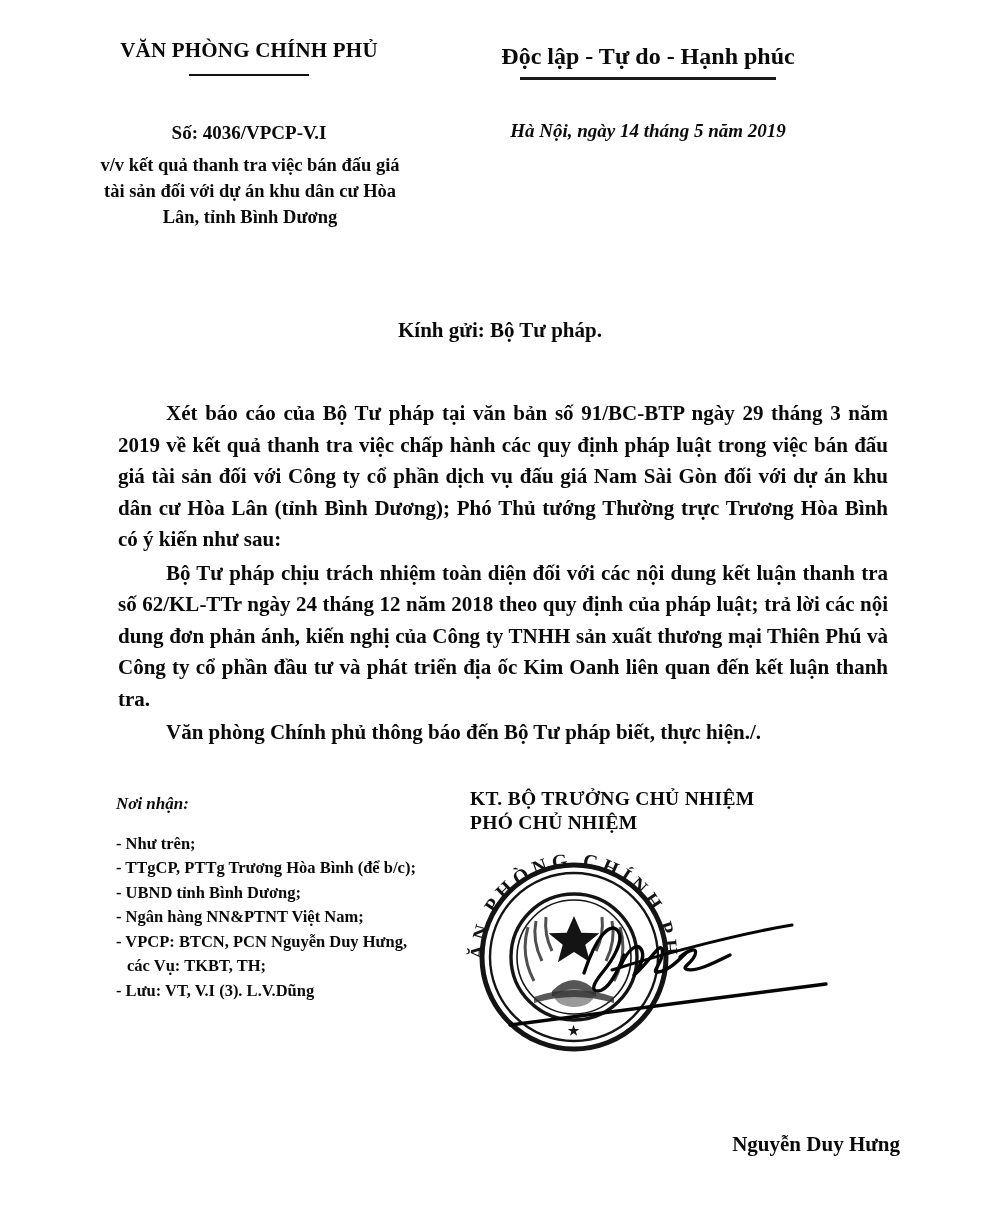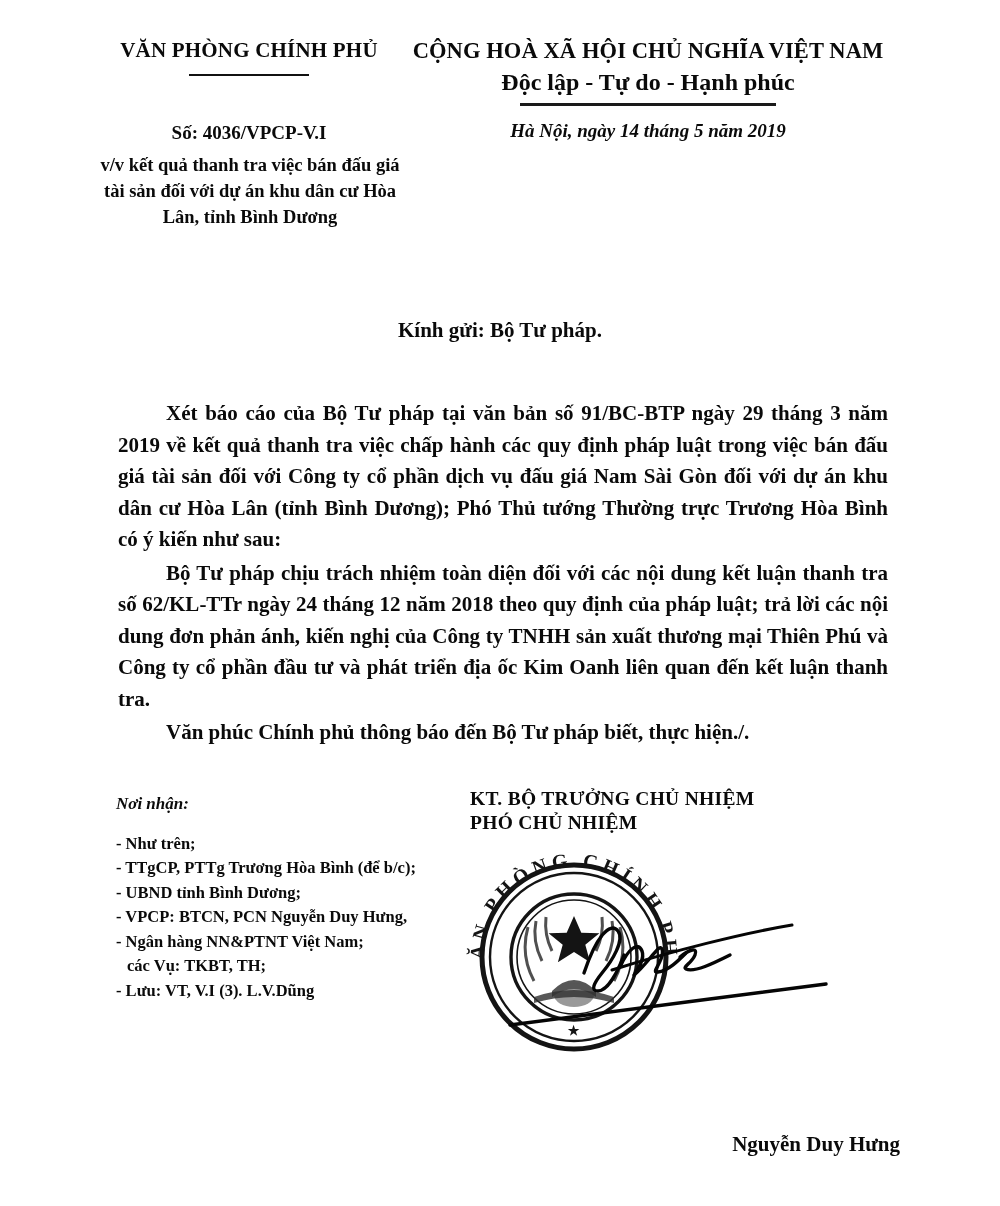--- a/index.html
+++ b/index.html
@@ -207,45 +207,44 @@
 <body>
 
 <div class="page">
 
   <div class="header">
     <div class="hdr-left">
       <div class="org-name">VĂN PHÒNG CHÍNH PHỦ</div>
       <div class="rule-left"></div>
     </div>
     <div class="hdr-right">
-      <div class="nation-name">CỘNG HOÀ XÃ HỘI CHỦ NGHĨA VIỆT NAM</div>
       <div class="nation-motto">Độc lập - Tự do - Hạnh phúc</div>
       <div class="rule-right"></div>
     </div>
   </div>
 
   <div class="doc-number">Số: 4036/VPCP-V.I</div>
   <div class="subject">v/v kết quả thanh tra việc bán đấu giá tài sản đối với dự án khu dân cư Hòa Lân, tỉnh Bình Dương</div>
   <div class="date-line">Hà Nội, ngày 14 tháng 5 năm 2019</div>
 
   <div class="recipient">Kính gửi: Bộ Tư pháp.</div>
 
   <div class="body-text">
     <p>Xét báo cáo của Bộ Tư pháp tại văn bản số 91/BC-BTP ngày 29 tháng 3 năm 2019 về kết quả thanh tra việc chấp hành các quy định pháp luật trong việc bán đấu giá tài sản đối với Công ty cổ phần dịch vụ đấu giá Nam Sài Gòn đối với dự án khu dân cư Hòa Lân (tỉnh Bình Dương); Phó Thủ tướng Thường trực Trương Hòa Bình có ý kiến như sau:</p>
     <p>Bộ Tư pháp chịu trách nhiệm toàn diện đối với các nội dung kết luận thanh tra số 62/KL-TTr ngày 24 tháng 12 năm 2018 theo quy định của pháp luật; trả lời các nội dung đơn phản ánh, kiến nghị của Công ty TNHH sản xuất thương mại Thiên Phú và Công ty cổ phần đầu tư và phát triển địa ốc Kim Oanh liên quan đến kết luận thanh tra.</p>
-    <p>Văn phúc Chính phủ thông báo đến Bộ Tư pháp biết, thực hiện./.</p>
+    <p>Văn phòng Chính phủ thông báo đến Bộ Tư pháp biết, thực hiện./.</p>
   </div>
 
   <div class="recipients">
     <div class="title">Nơi nhận:</div>
     <div class="line">- Như trên;</div>
     <div class="line">- TTgCP, PTTg Trương Hòa Bình (để b/c);</div>
     <div class="line">- UBND tỉnh Bình Dương;</div>
+    <div class="line">- Ngân hàng NN&amp;PTNT Việt Nam;</div>
     <div class="line">- VPCP: BTCN, PCN Nguyễn Duy Hưng,</div>
-    <div class="line">- Ngân hàng NN&amp;PTNT Việt Nam;</div>
     <div class="line cont">các Vụ: TKBT, TH;</div>
     <div class="line">- Lưu: VT, V.I (3). L.V.Dũng</div>
   </div>
 
   <div class="sign-block">
     <div class="sign-title-1">KT. BỘ TRƯỞNG CHỦ NHIỆM</div>
     <div class="sign-title-2">PHÓ CHỦ NHIỆM</div>
   </div>
 
   <div class="seal-wrap">

